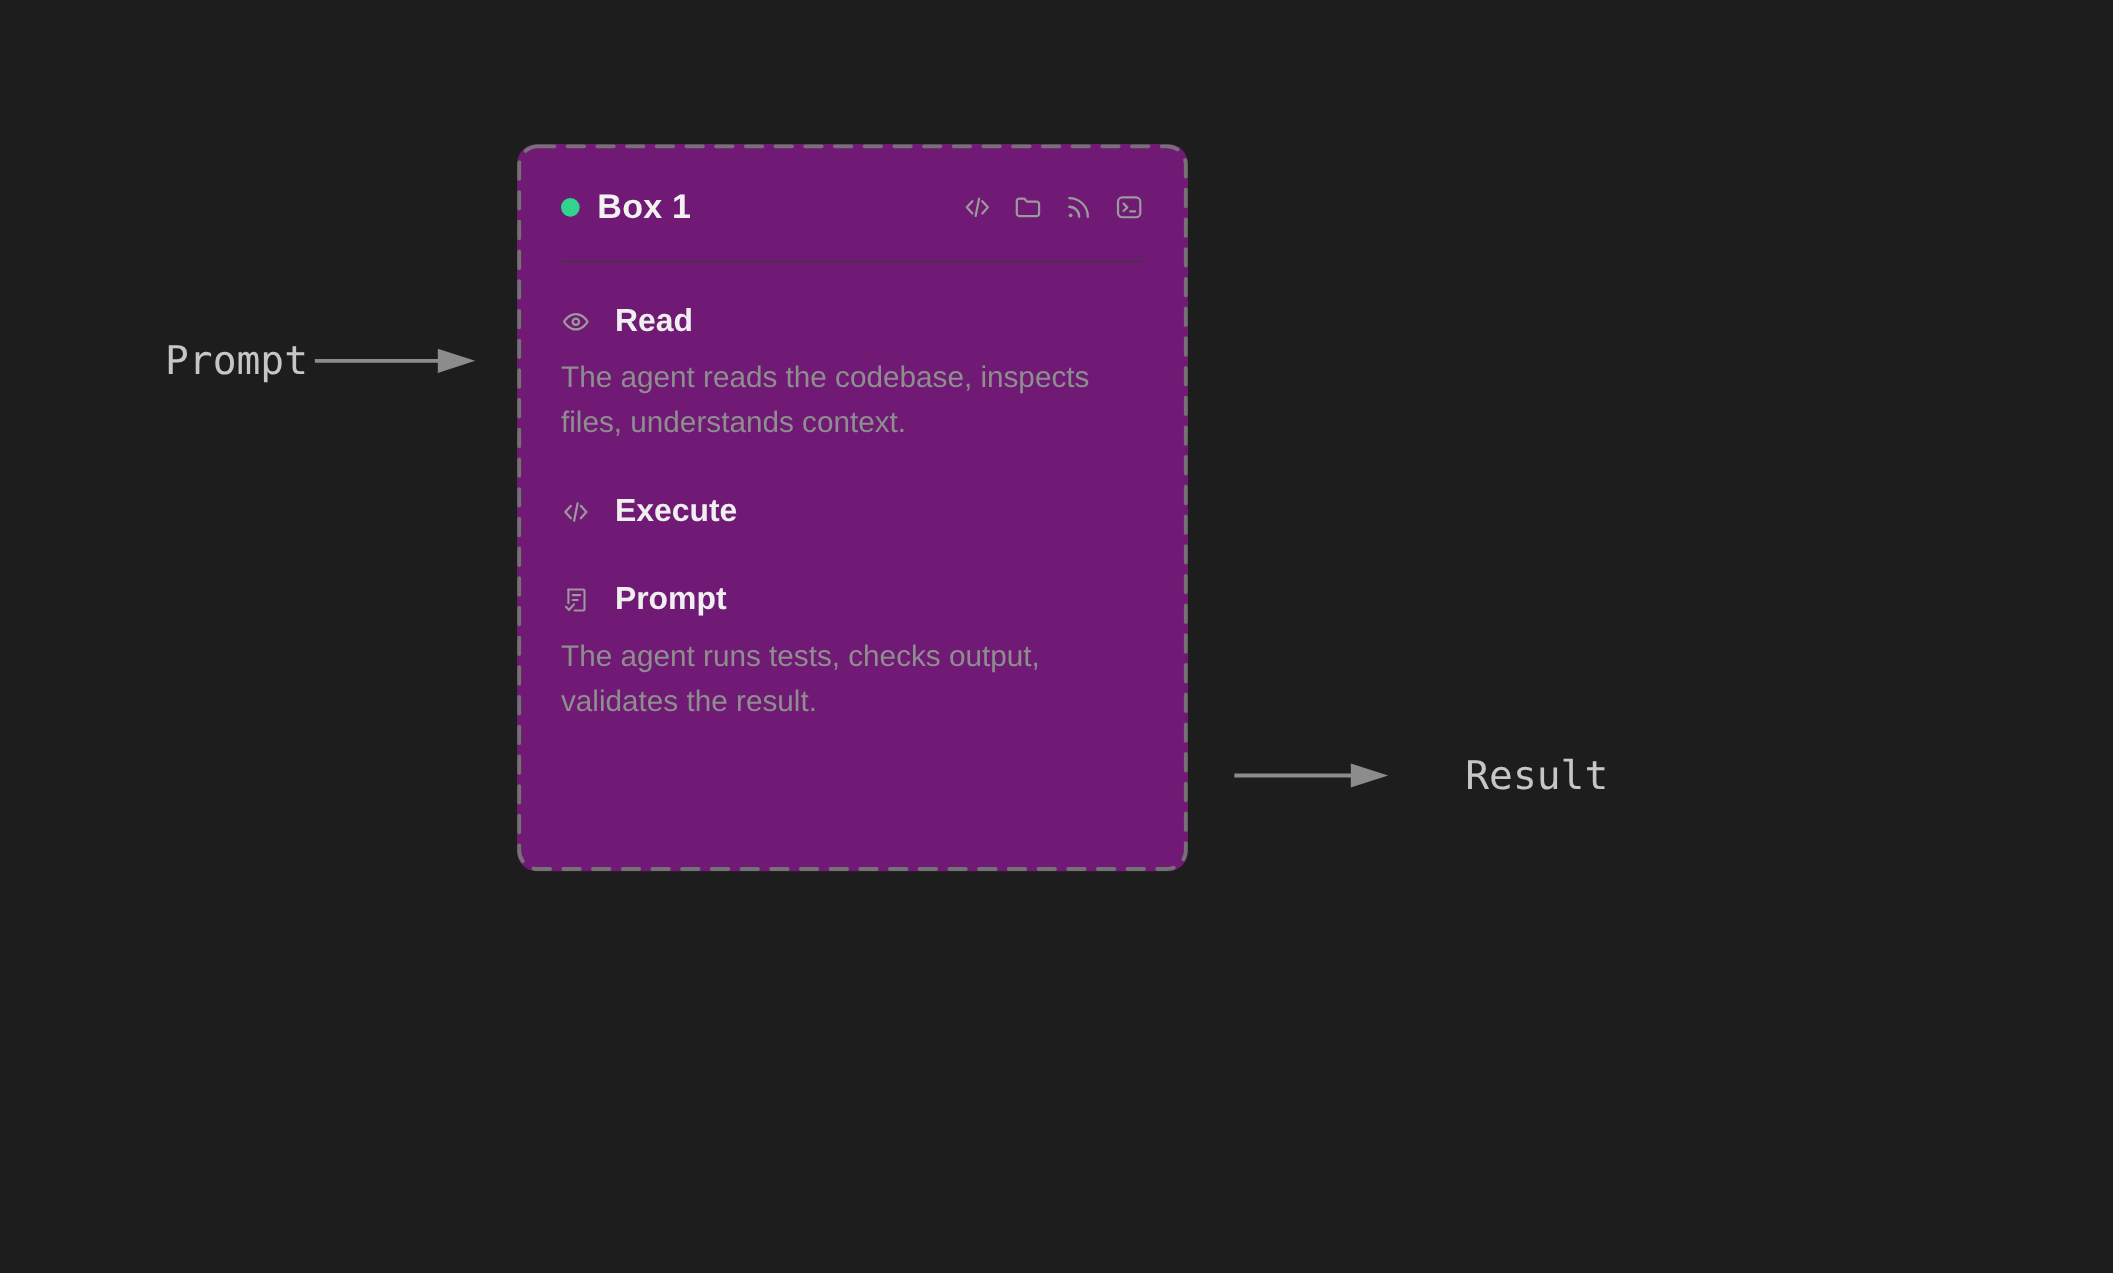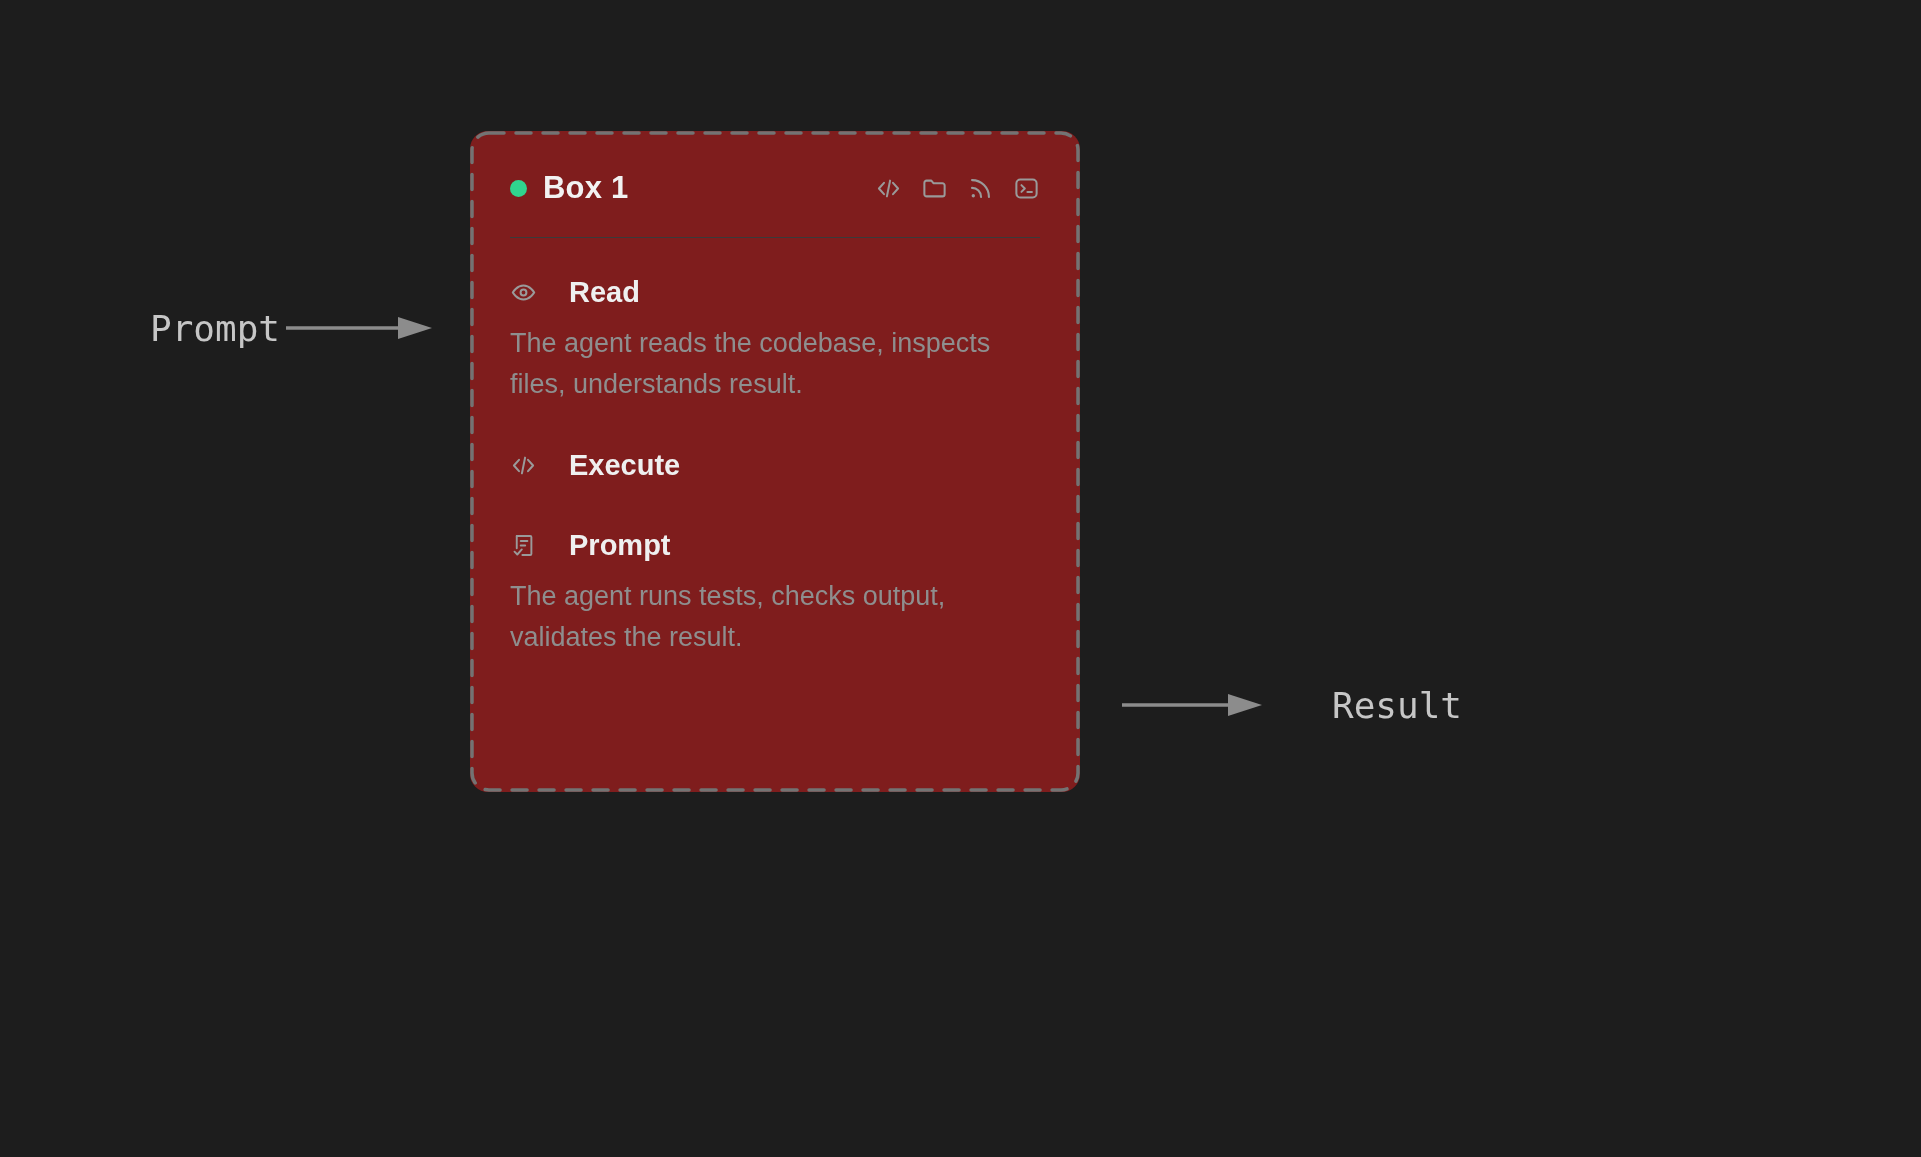--- a/index.html
+++ b/index.html
@@ -9,21 +9,21 @@
     font-family: "Liberation Sans", "DejaVu Sans", sans-serif;
     overflow: hidden;
   }
   .stage { position: relative; width: 1921px; height: 1157px; }
 
   
   .card {
     position: absolute;
     left: 470px; top: 131px;
     width: 610px; height: 661px;
-    background: #7f1d1d;
+    background: #701a75;
     border-radius: 18px;
     padding: 36px 40px 40px 40px;
   }
   .card-border {
     position: absolute; inset: 0;
     width: 610px; height: 661px;
     pointer-events: none;
   }
   .card-header {
     display: flex; align-items: center;
@@ -55,21 +55,21 @@
 
   .divider {
     height: 1px;
     background: #3a3a3a;
     margin-top: 28px;
   }
 
   .section { margin-top: 34px; }
   .section + .section { margin-top: 40px; }
   .section-head {
-    display: flex; align-items: center; gap: 32px;
+    display: flex; align-items: center; gap: 22px;
   }
   .sicon {
     width: 27px; height: 27px;
     color: #9a9a9a;
     display: inline-flex;
     flex: 0 0 auto;
   }
   .sicon svg { width: 100%; height: 100%; }
   .section-title {
     font-size: 29px; font-weight: 600;
@@ -158,21 +158,21 @@
     <div class="section">
       <div class="section-head">
         <span class="sicon">
           <svg viewBox="0 0 24 24" fill="none" stroke="currentColor" stroke-width="1.8" stroke-linecap="round" stroke-linejoin="round">
             <path d="M2.5 12s3.5-6.2 9.5-6.2S21.5 12 21.5 12s-3.5 6.2-9.5 6.2S2.5 12 2.5 12z"></path>
             <circle cx="12" cy="12" r="2.6"></circle>
           </svg>
         </span>
         <span class="section-title">Read</span>
       </div>
-      <div class="section-desc">The agent reads the codebase, inspects files, understands result.</div>
+      <div class="section-desc">The agent reads the codebase, inspects files, understands context.</div>
     </div>
 
     <div class="section">
       <div class="section-head">
         <span class="sicon">
           <svg viewBox="0 0 24 24" fill="none" stroke="currentColor" stroke-width="1.8" stroke-linecap="round" stroke-linejoin="round">
             <polyline points="8 7 3.5 12 8 17"></polyline>
             <polyline points="16 7 20.5 12 16 17"></polyline>
             <line x1="13.4" y1="5" x2="10.6" y2="19"></line>
           </svg>

